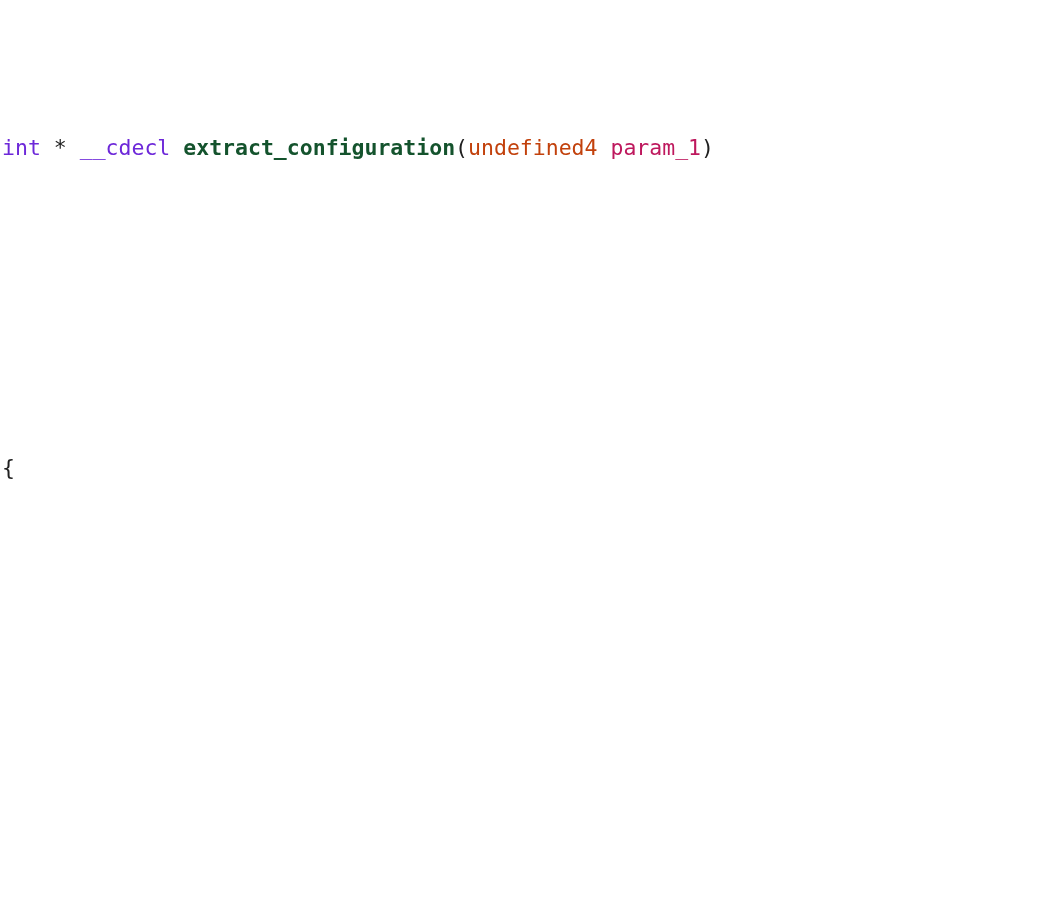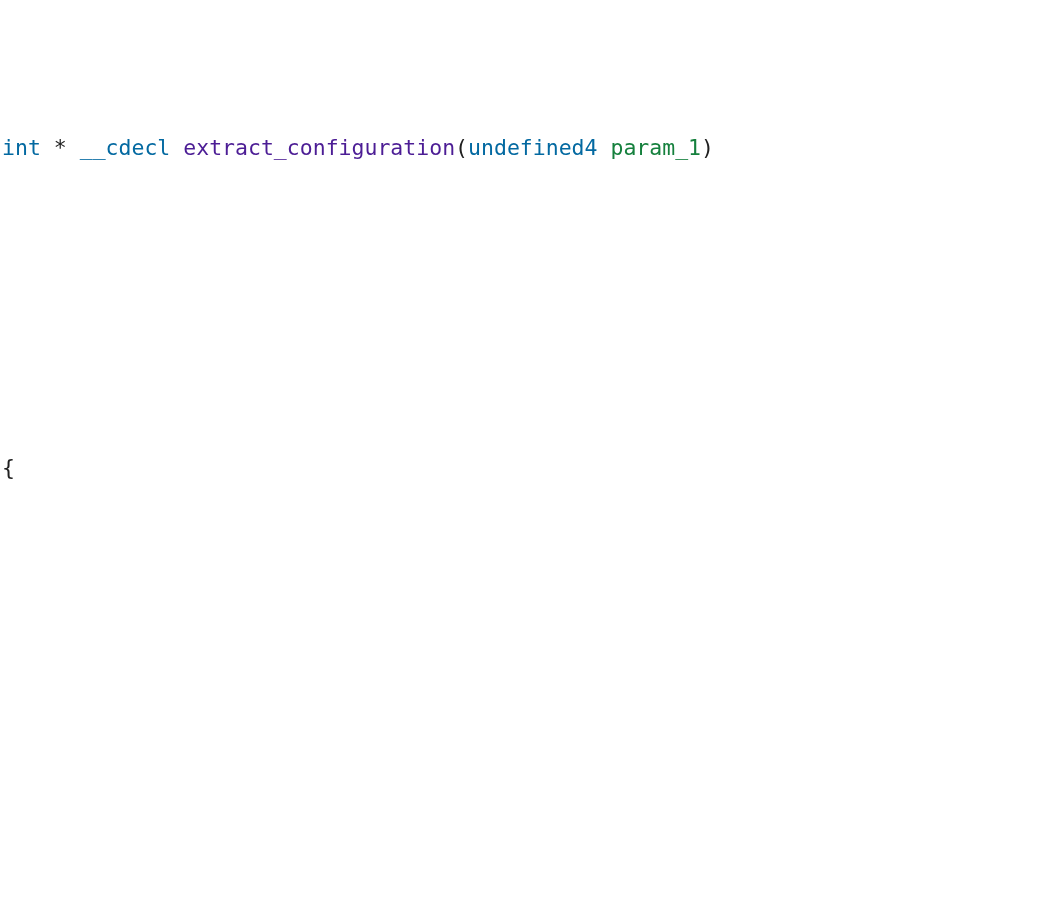--- a/index.html
+++ b/index.html
@@ -21,25 +21,25 @@
     letter-spacing: 0px;
     white-space: pre;
     color: #000000;
   }
   .ln {
     height: 32px;
     white-space: pre;
     padding-left: 2px;
   }
   
-  .kw   { color: #0369a1; }            
-  .fn   { color: #4c1d95; }            
-  .cast { color: #0369a1; }            
+  .kw   { color: #6d28d9; }            
+  .fn   { color: #14532d; font-weight: bold; }            
+  .cast { color: #c2410c; }            
   .var  { color: #d02020; }            
-  .parm { color: #15803d; }            
+  .parm { color: #be185d; }            
   .pun  { color: #202020; }
 </style>
 </head>
 <body>
 
 <div id="code-view">
 
   
   <div class="ln"><span class="kw">int</span><span class="pun"> </span><span class="pun">*</span><span class="pun"> </span><span class="kw">__cdecl</span><span class="pun"> </span><span class="fn">extract_configuration</span><span class="pun">(</span><span class="cast">undefined4</span><span class="pun"> </span><span class="parm">param_1</span><span class="pun">)</span></div>
 

